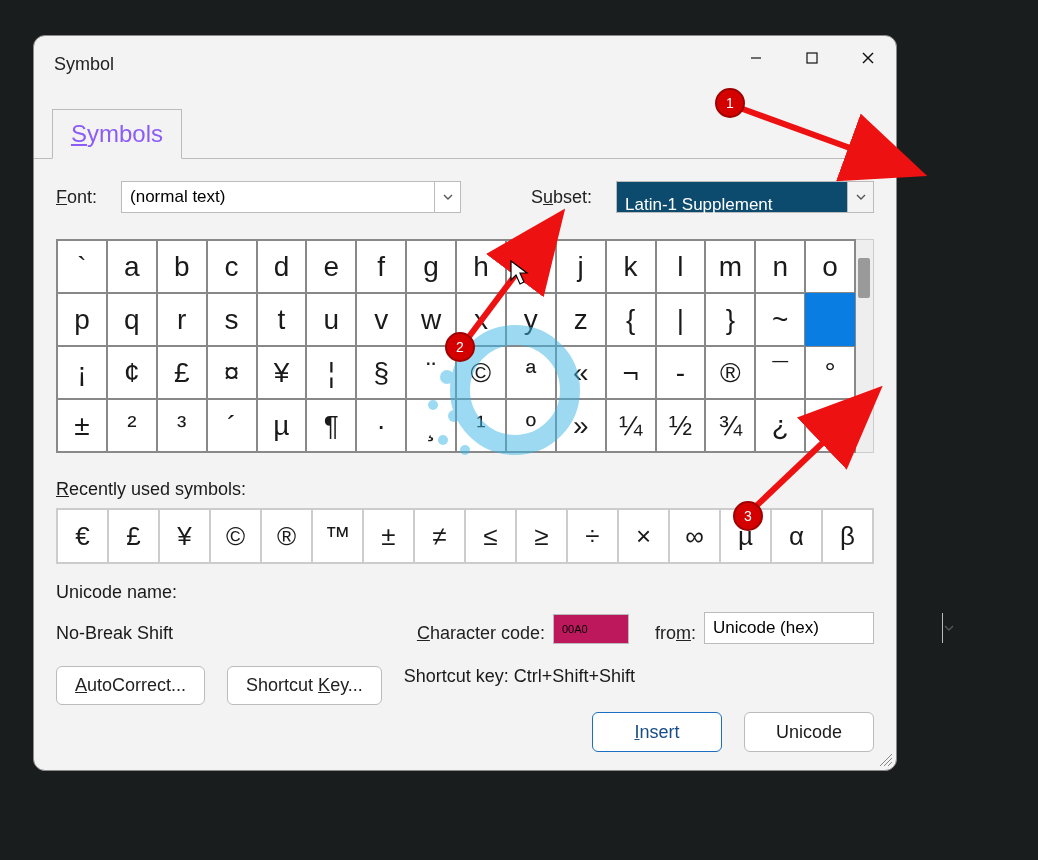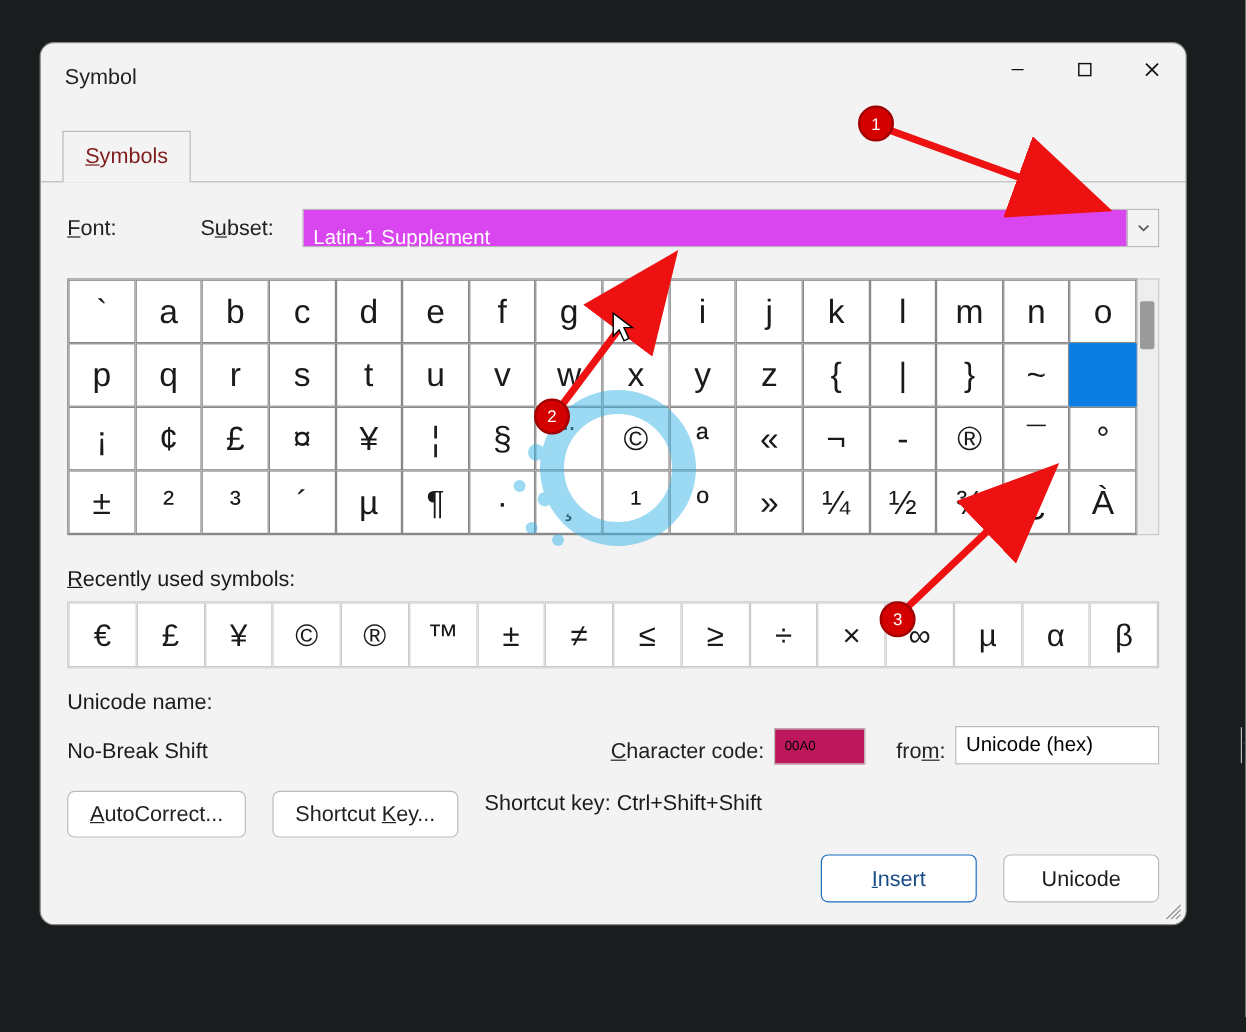--- a/index.html
+++ b/index.html
@@ -6,42 +6,42 @@
   html, body { margin:0; padding:0; }
   body {
     background:#1a1d1e;
     width:1038px; height:860px;
     font-family: "Segoe UI", Arial, sans-serif;
     font-size:16px; color:#1a1a1a;
     position:relative; overflow:hidden;
   }
   .window {
     position:absolute; left:33px; top:35px;
-    width:956px; height:736px;
+    width:864px; height:736px;
     background:#f3f3f3;
     border:1px solid #8a8a8a;
     border-radius:12px;
   }
   
   .titlebar { height:44px; display:flex; align-items:center; }
   .titlebar .title { padding:12px 4px 0 20px; font-size:18px; color:#222; }
   .titlebar .spacer { flex:1; }
   .winbtn {
     width:56px; height:44px; display:flex; align-items:center; justify-content:center;
     color:#111;
   }
   .winbtn svg { width:14px; height:14px; }
   
   .tabrow {
     display:flex; align-items:flex-end;
     padding:28px 0 0 18px;
   }
   .tab {
     padding:10px 18px 10px 18px;
-    font-size:18px; color:#7f1d1d;
+    font-size:24px; color:#8b5cf6;
     border:1px solid transparent;
     position:relative; top:1px;
     background:transparent;
   }
   .tab.active {
     background:#f3f3f3;
     border:1px solid #bbb; border-bottom:1px solid #f3f3f3;
   }
   
   .tabcontent {
@@ -58,21 +58,21 @@
   .combo input {
     border:none; outline:none; font-size:17px; padding:4px 8px;
     background:transparent; flex:1;
   }
   .combo .dd {
     width:26px; height:100%; display:flex; align-items:center; justify-content:center;
     border-left:1px solid #bbb;
   }
   .combo.subset { flex:1; padding:0; position:relative; }
   .combo.subset .selected {
-    flex:1; height:100%; background:#d946ef; color:#fff;
+    flex:1; height:100%; background:#0c4a6e; color:#fff;
     padding:11px 8px; font-size:17px; line-height:24px;
   }
   svg.chev { width:12px; height:12px; }
 
   
   .gridwrap { display:flex; margin-top:26px; }
   .symgrid {
     flex:1; border:1px solid #888;
     display:grid; grid-template-columns: repeat(16, 1fr);
   }
@@ -185,20 +185,28 @@
   </div>
 
   <div class="tabrow">
     <div class="tab active"><span style="text-decoration:underline">S</span><span>ymbols</span></div>
   </div>
 
   <div class="tabcontent">
 
     <div class="row1">
       <span class="lbl"><span style="text-decoration:underline">F</span>ont:</span>
+      <div class="combo" style="width:340px">
+        <input value="(normal text)" style="">
+        <div class="dd">
+          <svg class="chev" viewBox="0 0 12 12">
+              <polyline points="2,4 6,8 10,4" fill="none" stroke="#555" stroke-width="1.4"></polyline>
+            </svg>
+        </div>
+      </div>
       <span style="width:22px"></span>
       <span class="lbl">S<span style="text-decoration:underline">u</span>bset:</span>
       <div class="combo subset">
         <div class="selected">Latin-1 Supplement</div>
         <div class="dd" style="border-left:1px solid #bbb; background:#f3f3f3">
           <svg class="chev" viewBox="0 0 12 12">
               <polyline points="2,4 6,8 10,4" fill="none" stroke="#555" stroke-width="1.4"></polyline>
             </svg>
         </div>
       </div>

